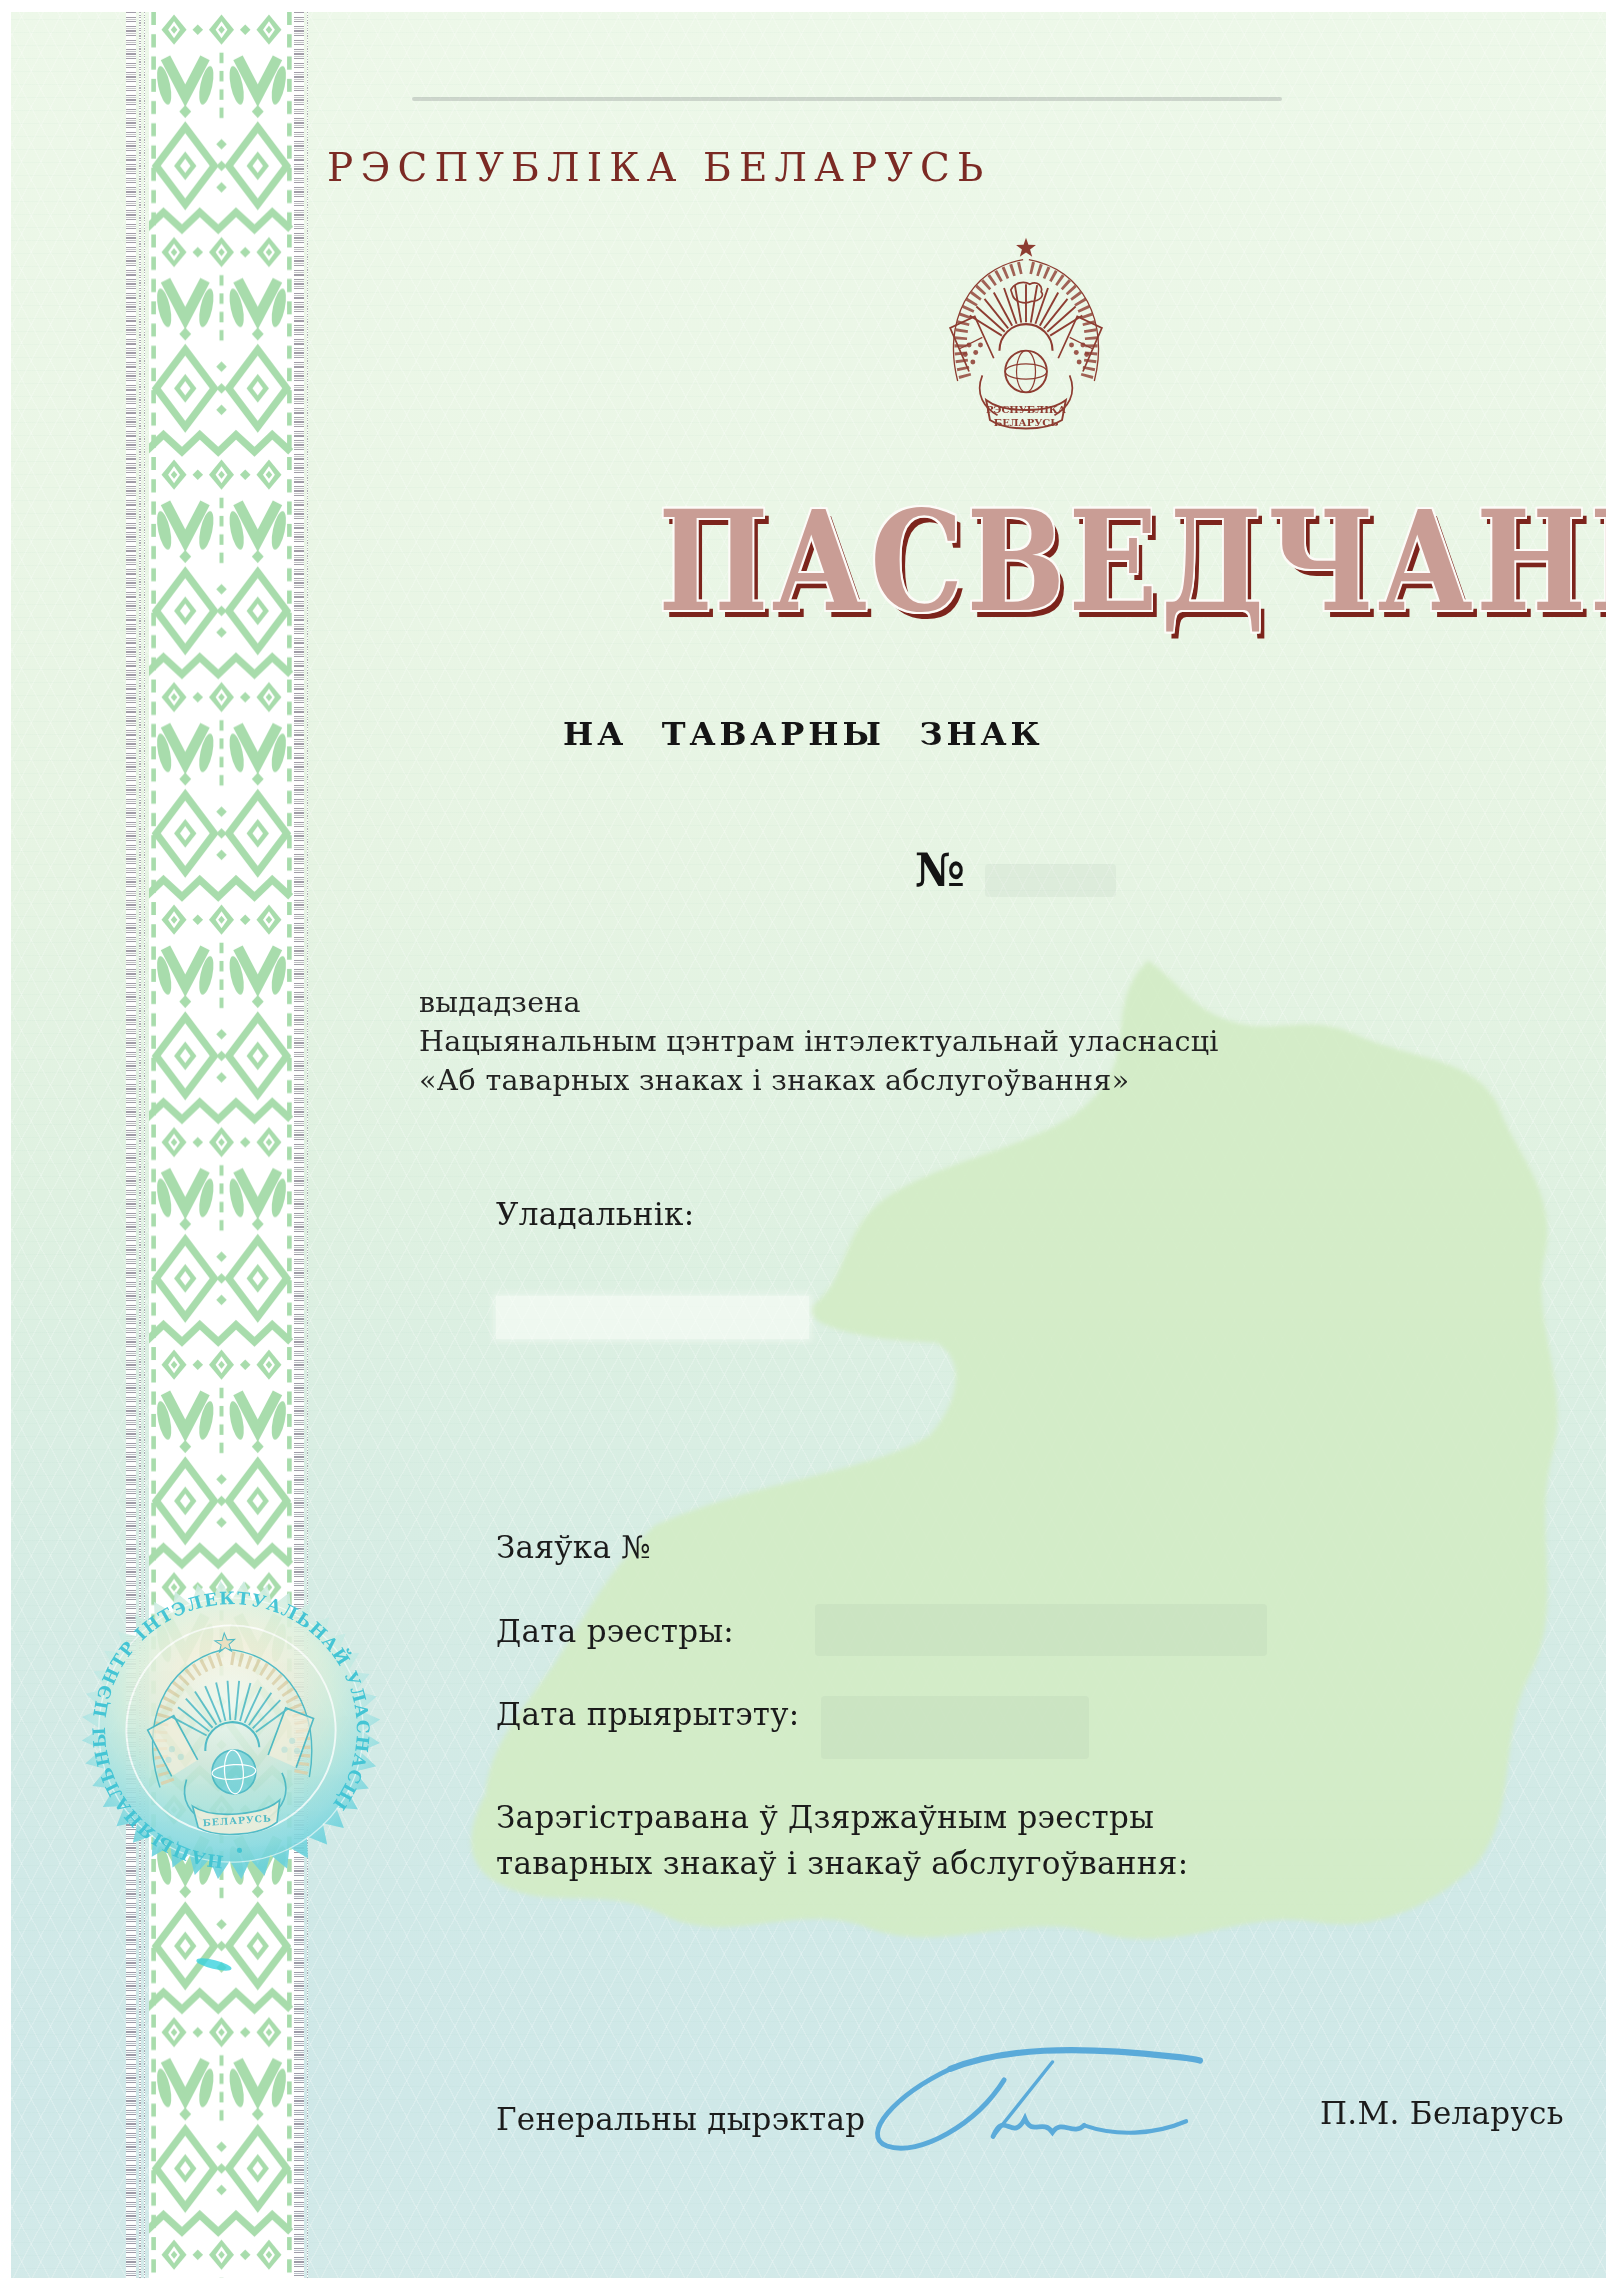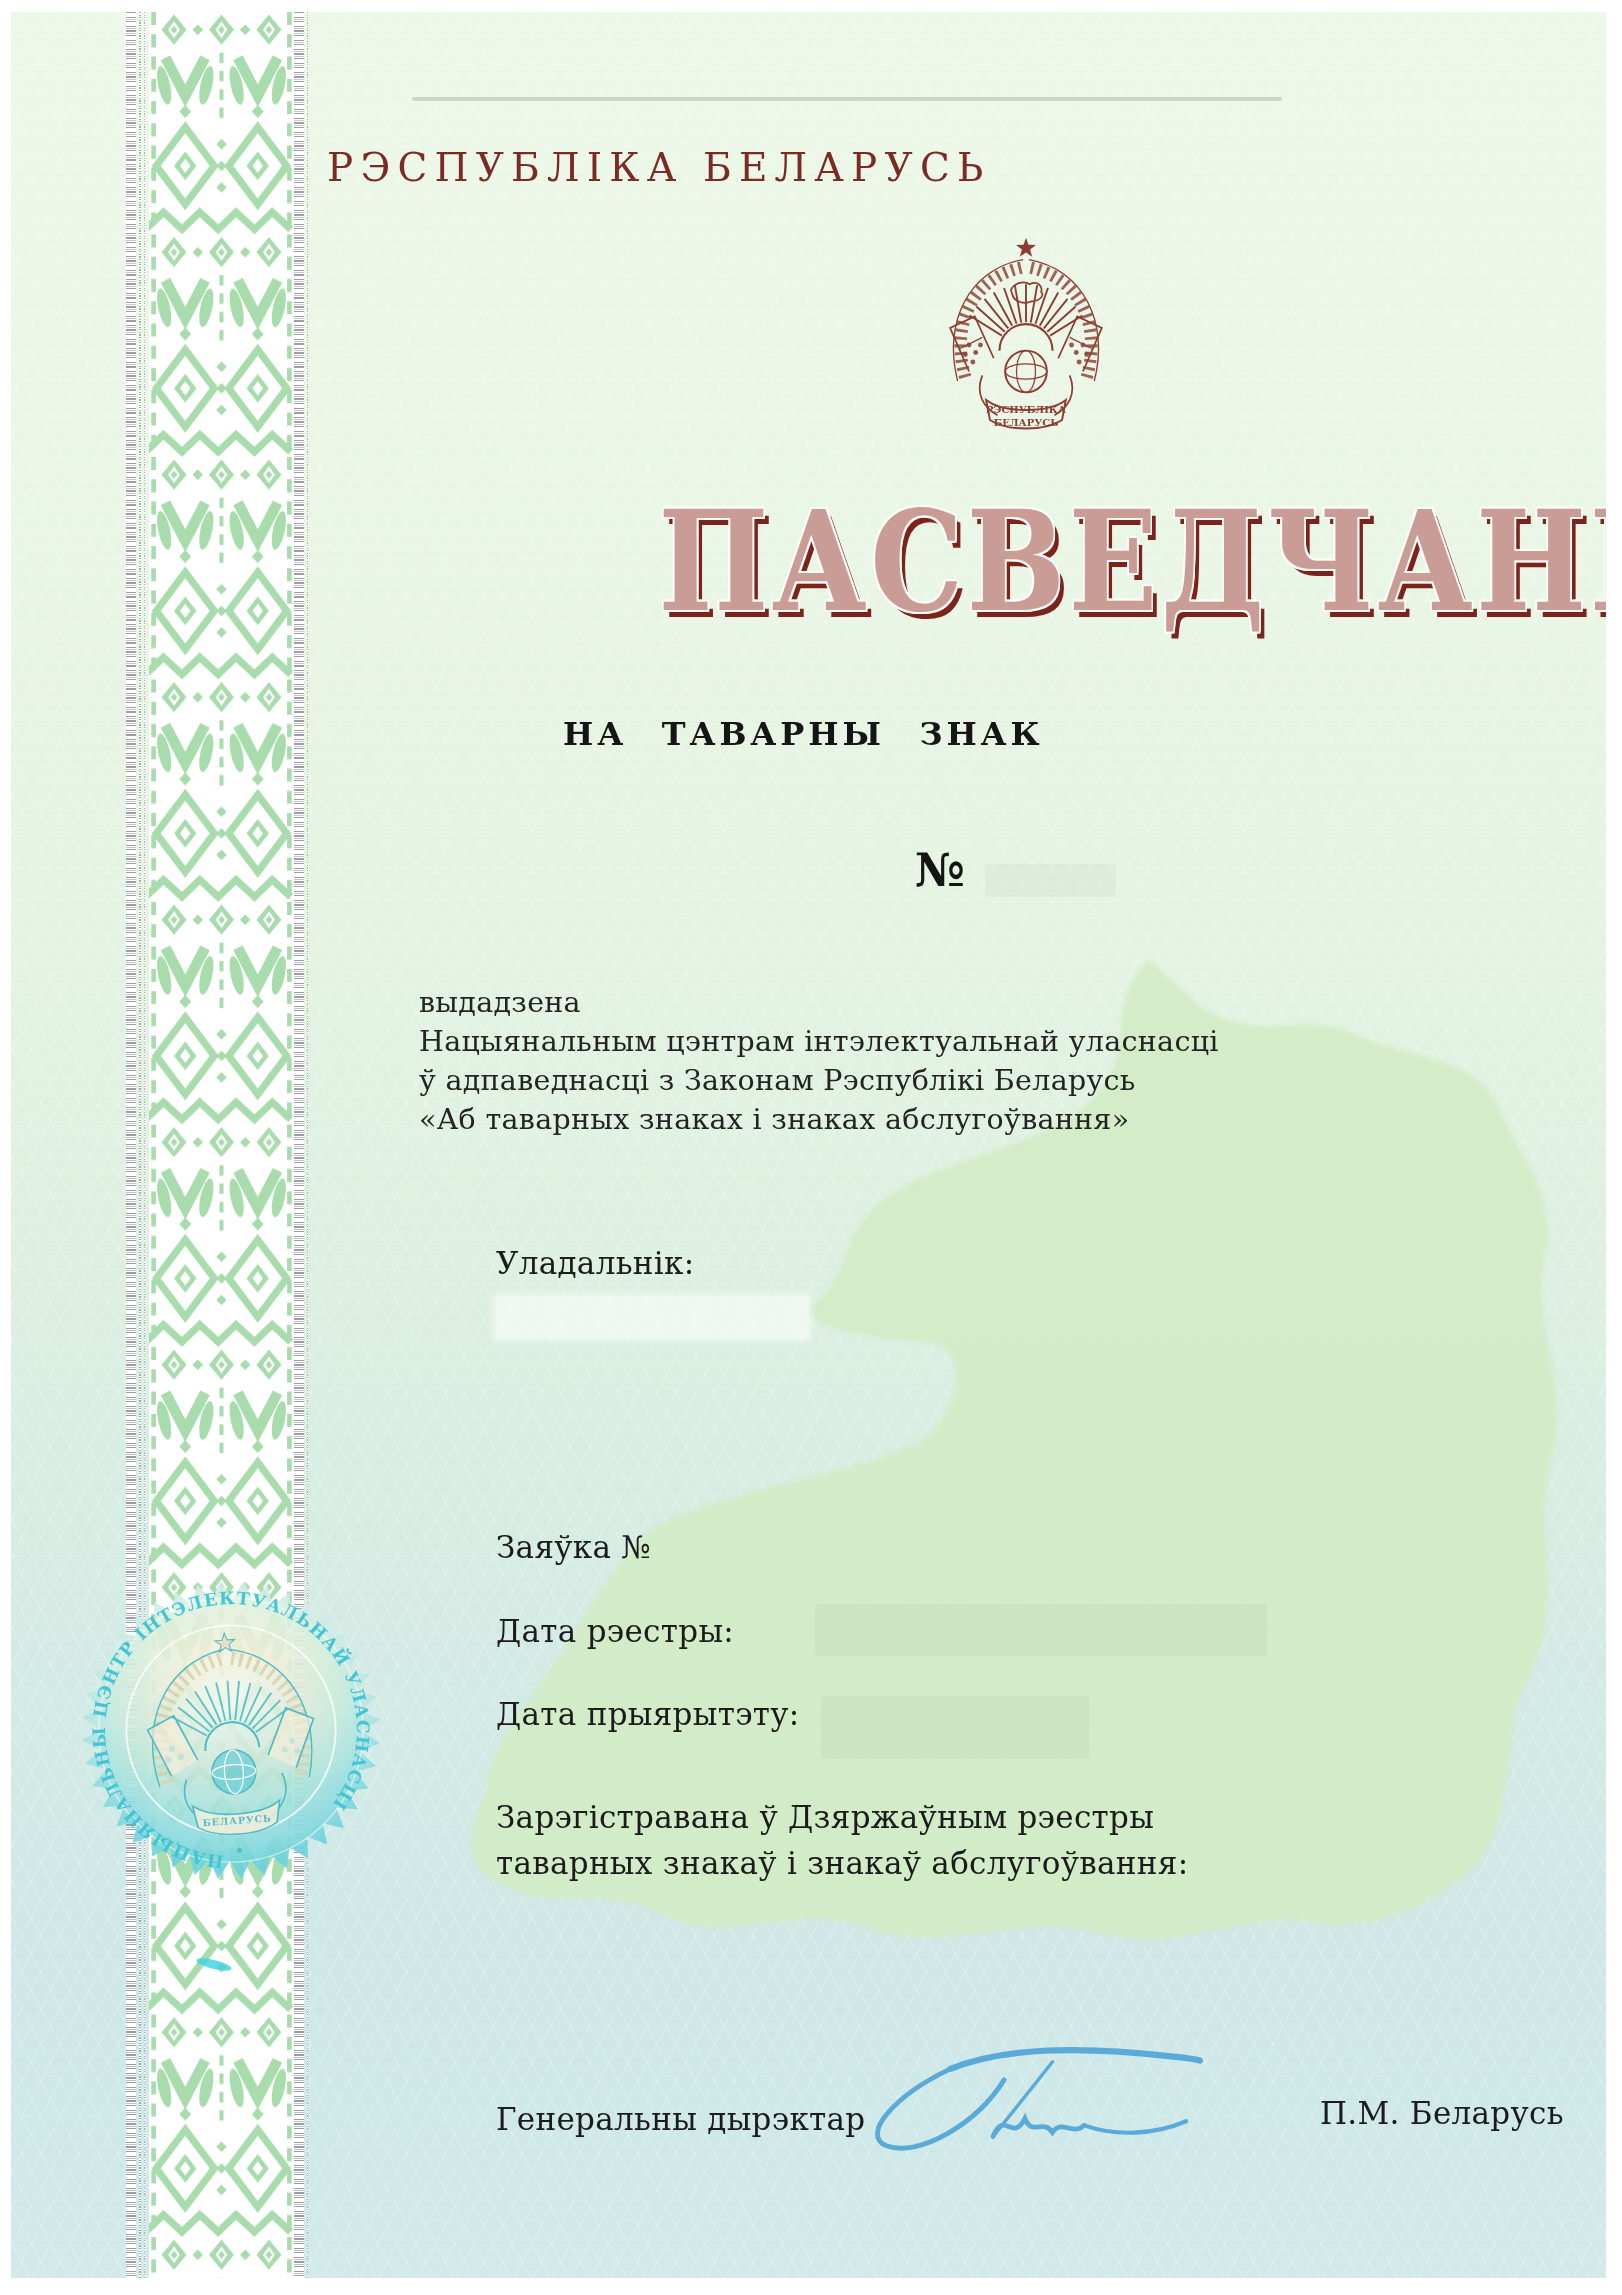--- a/index.html
+++ b/index.html
@@ -200,25 +200,24 @@
   </div>
 
   <div class="abs txt center subtitle" style="left:563px;top:715px;width:890px">НА ТАВАРНЫ ЗНАК</div>
 
   <div class="abs txt numsign" style="left:915px;top:843px">№</div>
   <div class="abs smudge" style="left:985px;top:864px;width:131px;height:33px;background:rgba(150,170,160,.10)"></div>
 
   <div class="abs txt center issued" style="left:419px;top:983px;width:1184px">
     <div>выдадзена</div>
     <div>Нацыянальным цэнтрам інтэлектуальнай уласнасці</div>
-    <div>ў адпаведнасці з Законам Рэспублікі Беларусь</div>
     <div>«Аб таварных знаках і знаках абслугоўвання»</div>
   </div>
 
-  <div class="abs txt label" style="left:496px;top:1241px">Уладальнік:</div>
+  <div class="abs txt label" style="left:496px;top:1192px">Уладальнік:</div>
   <div class="abs redact" style="left:496px;top:1296px;width:313px;height:43px"></div>
 
   <div class="abs txt label" style="left:496px;top:1525px">Заяўка №</div>
 
   <div class="abs smudge" style="left:815px;top:1604px;width:452px;height:52px;background:rgba(140,160,148,.10)"></div>
   <div class="abs txt label" style="left:496px;top:1609px">Дата рэестры:</div>
 
   <div class="abs smudge" style="left:821px;top:1696px;width:268px;height:63px;background:rgba(140,160,148,.10)"></div>
   <div class="abs txt label" style="left:496px;top:1692px">Дата прыярытэту:</div>
 

